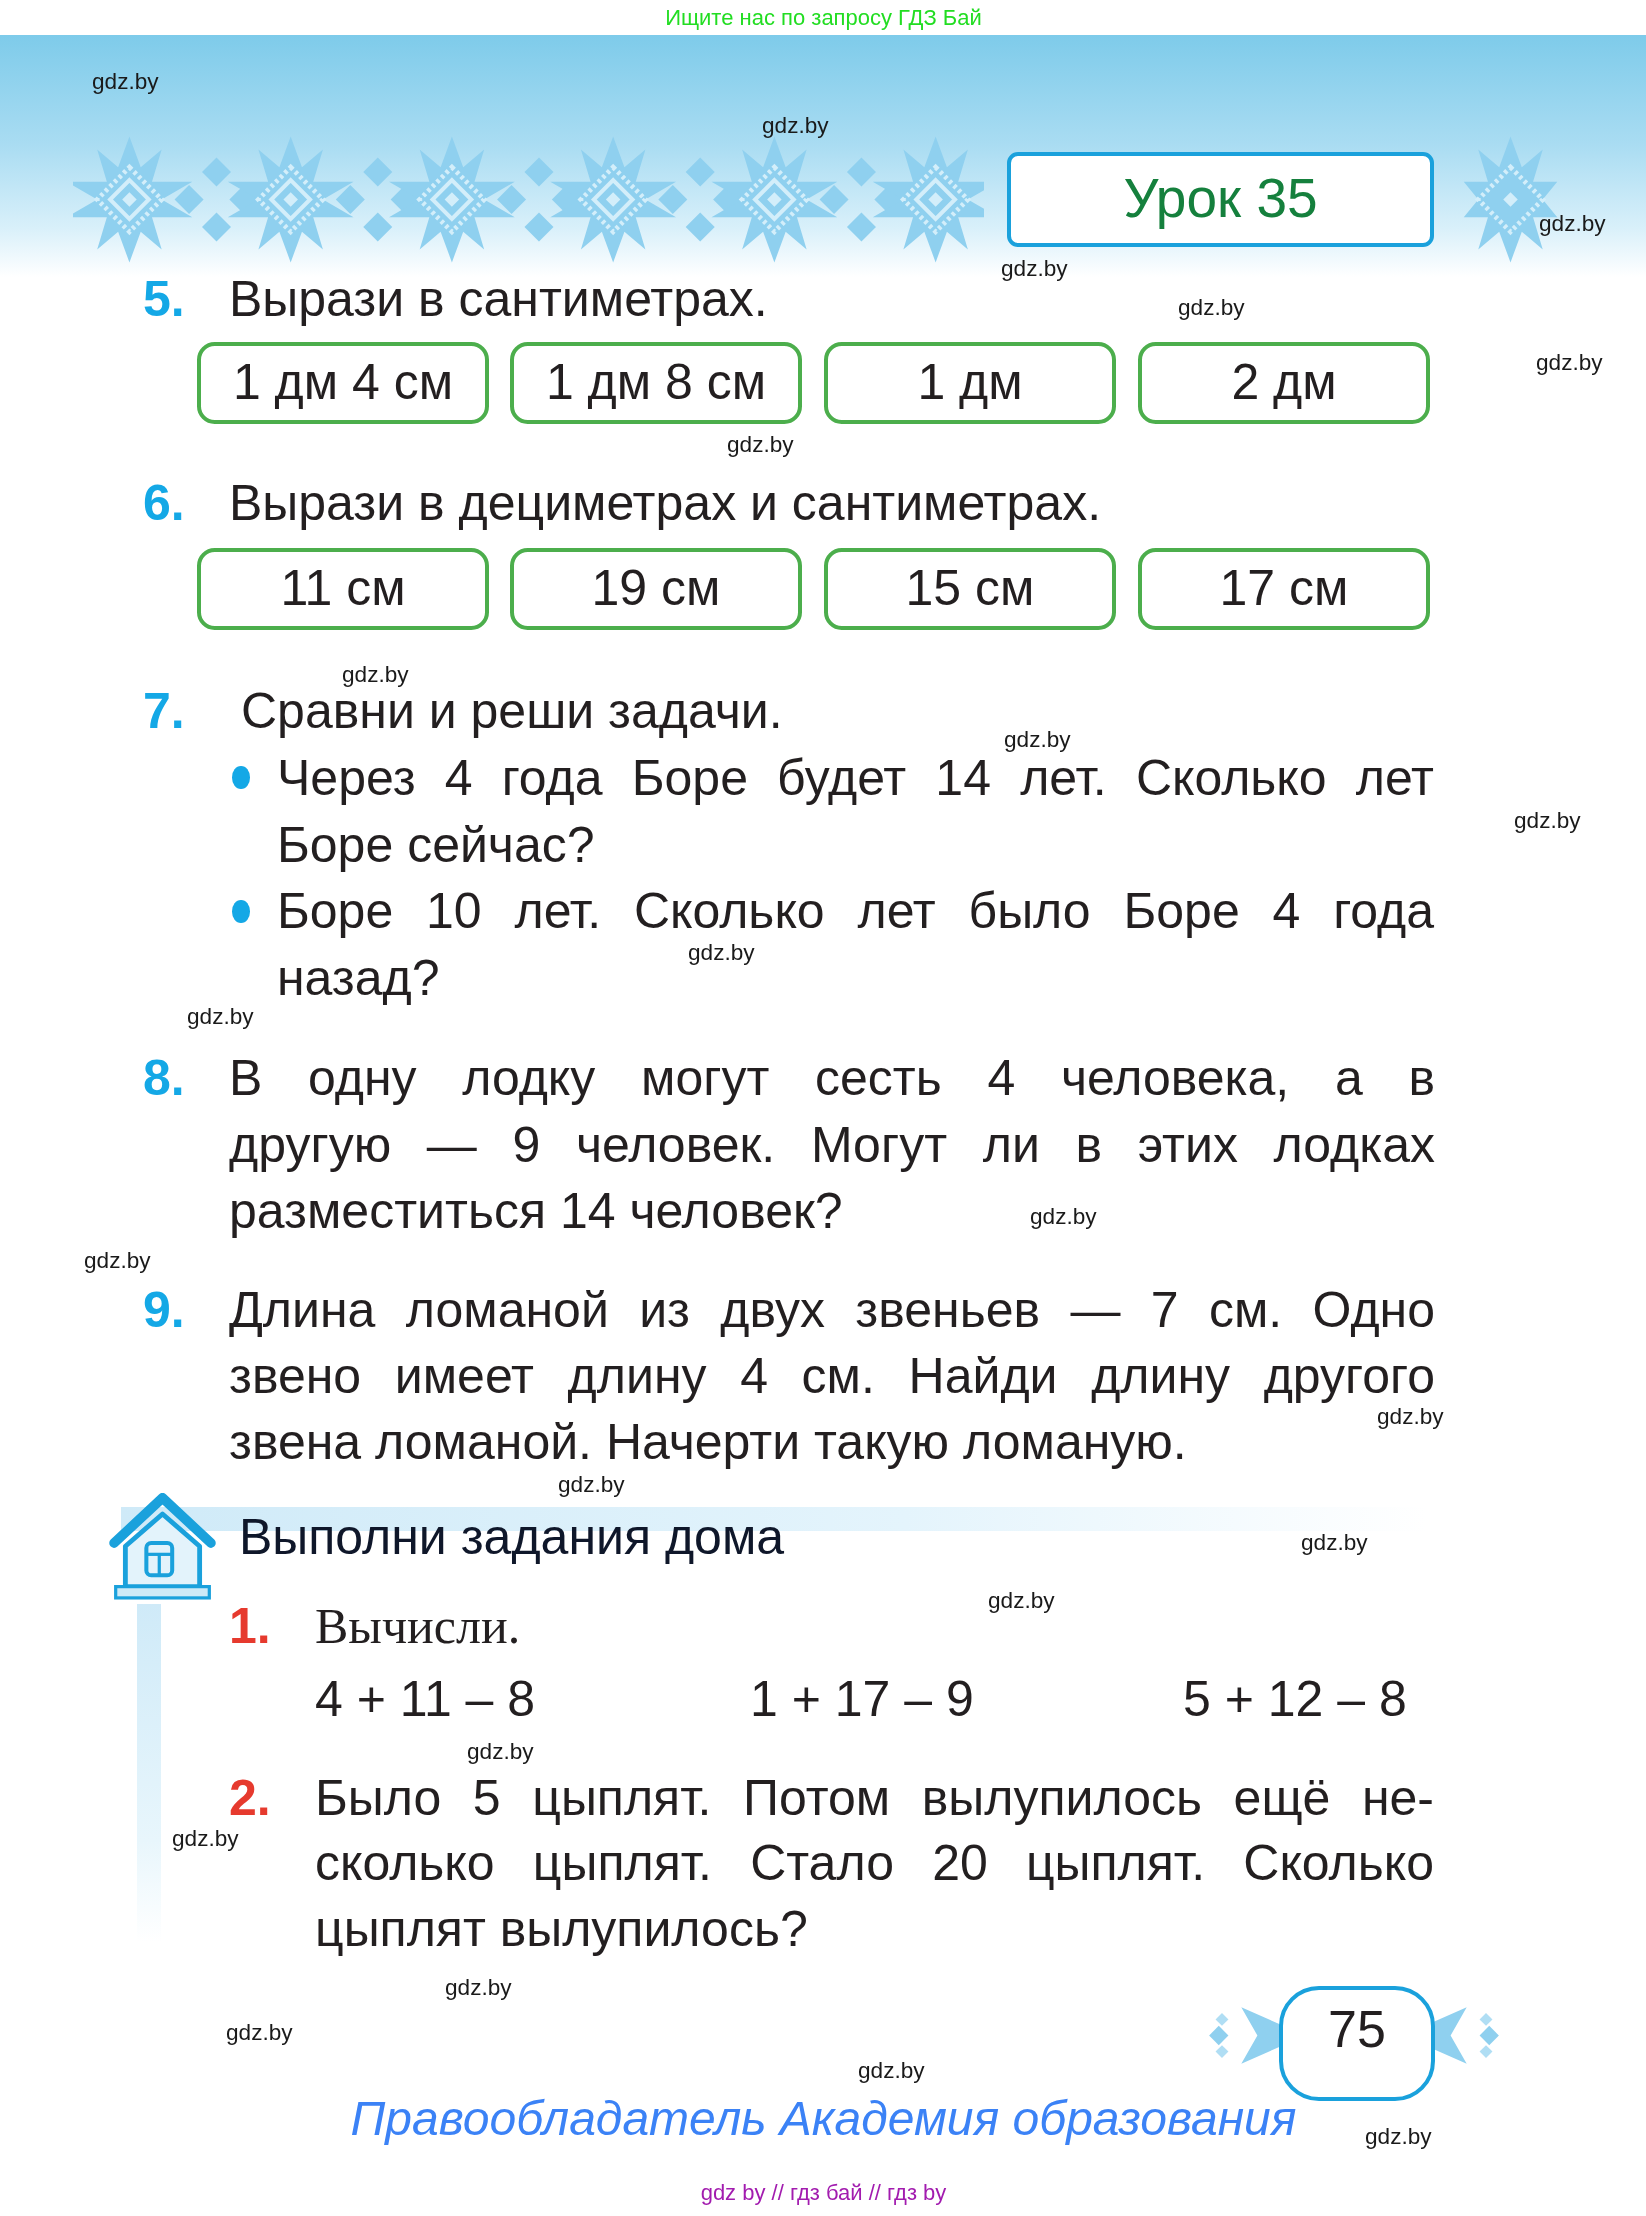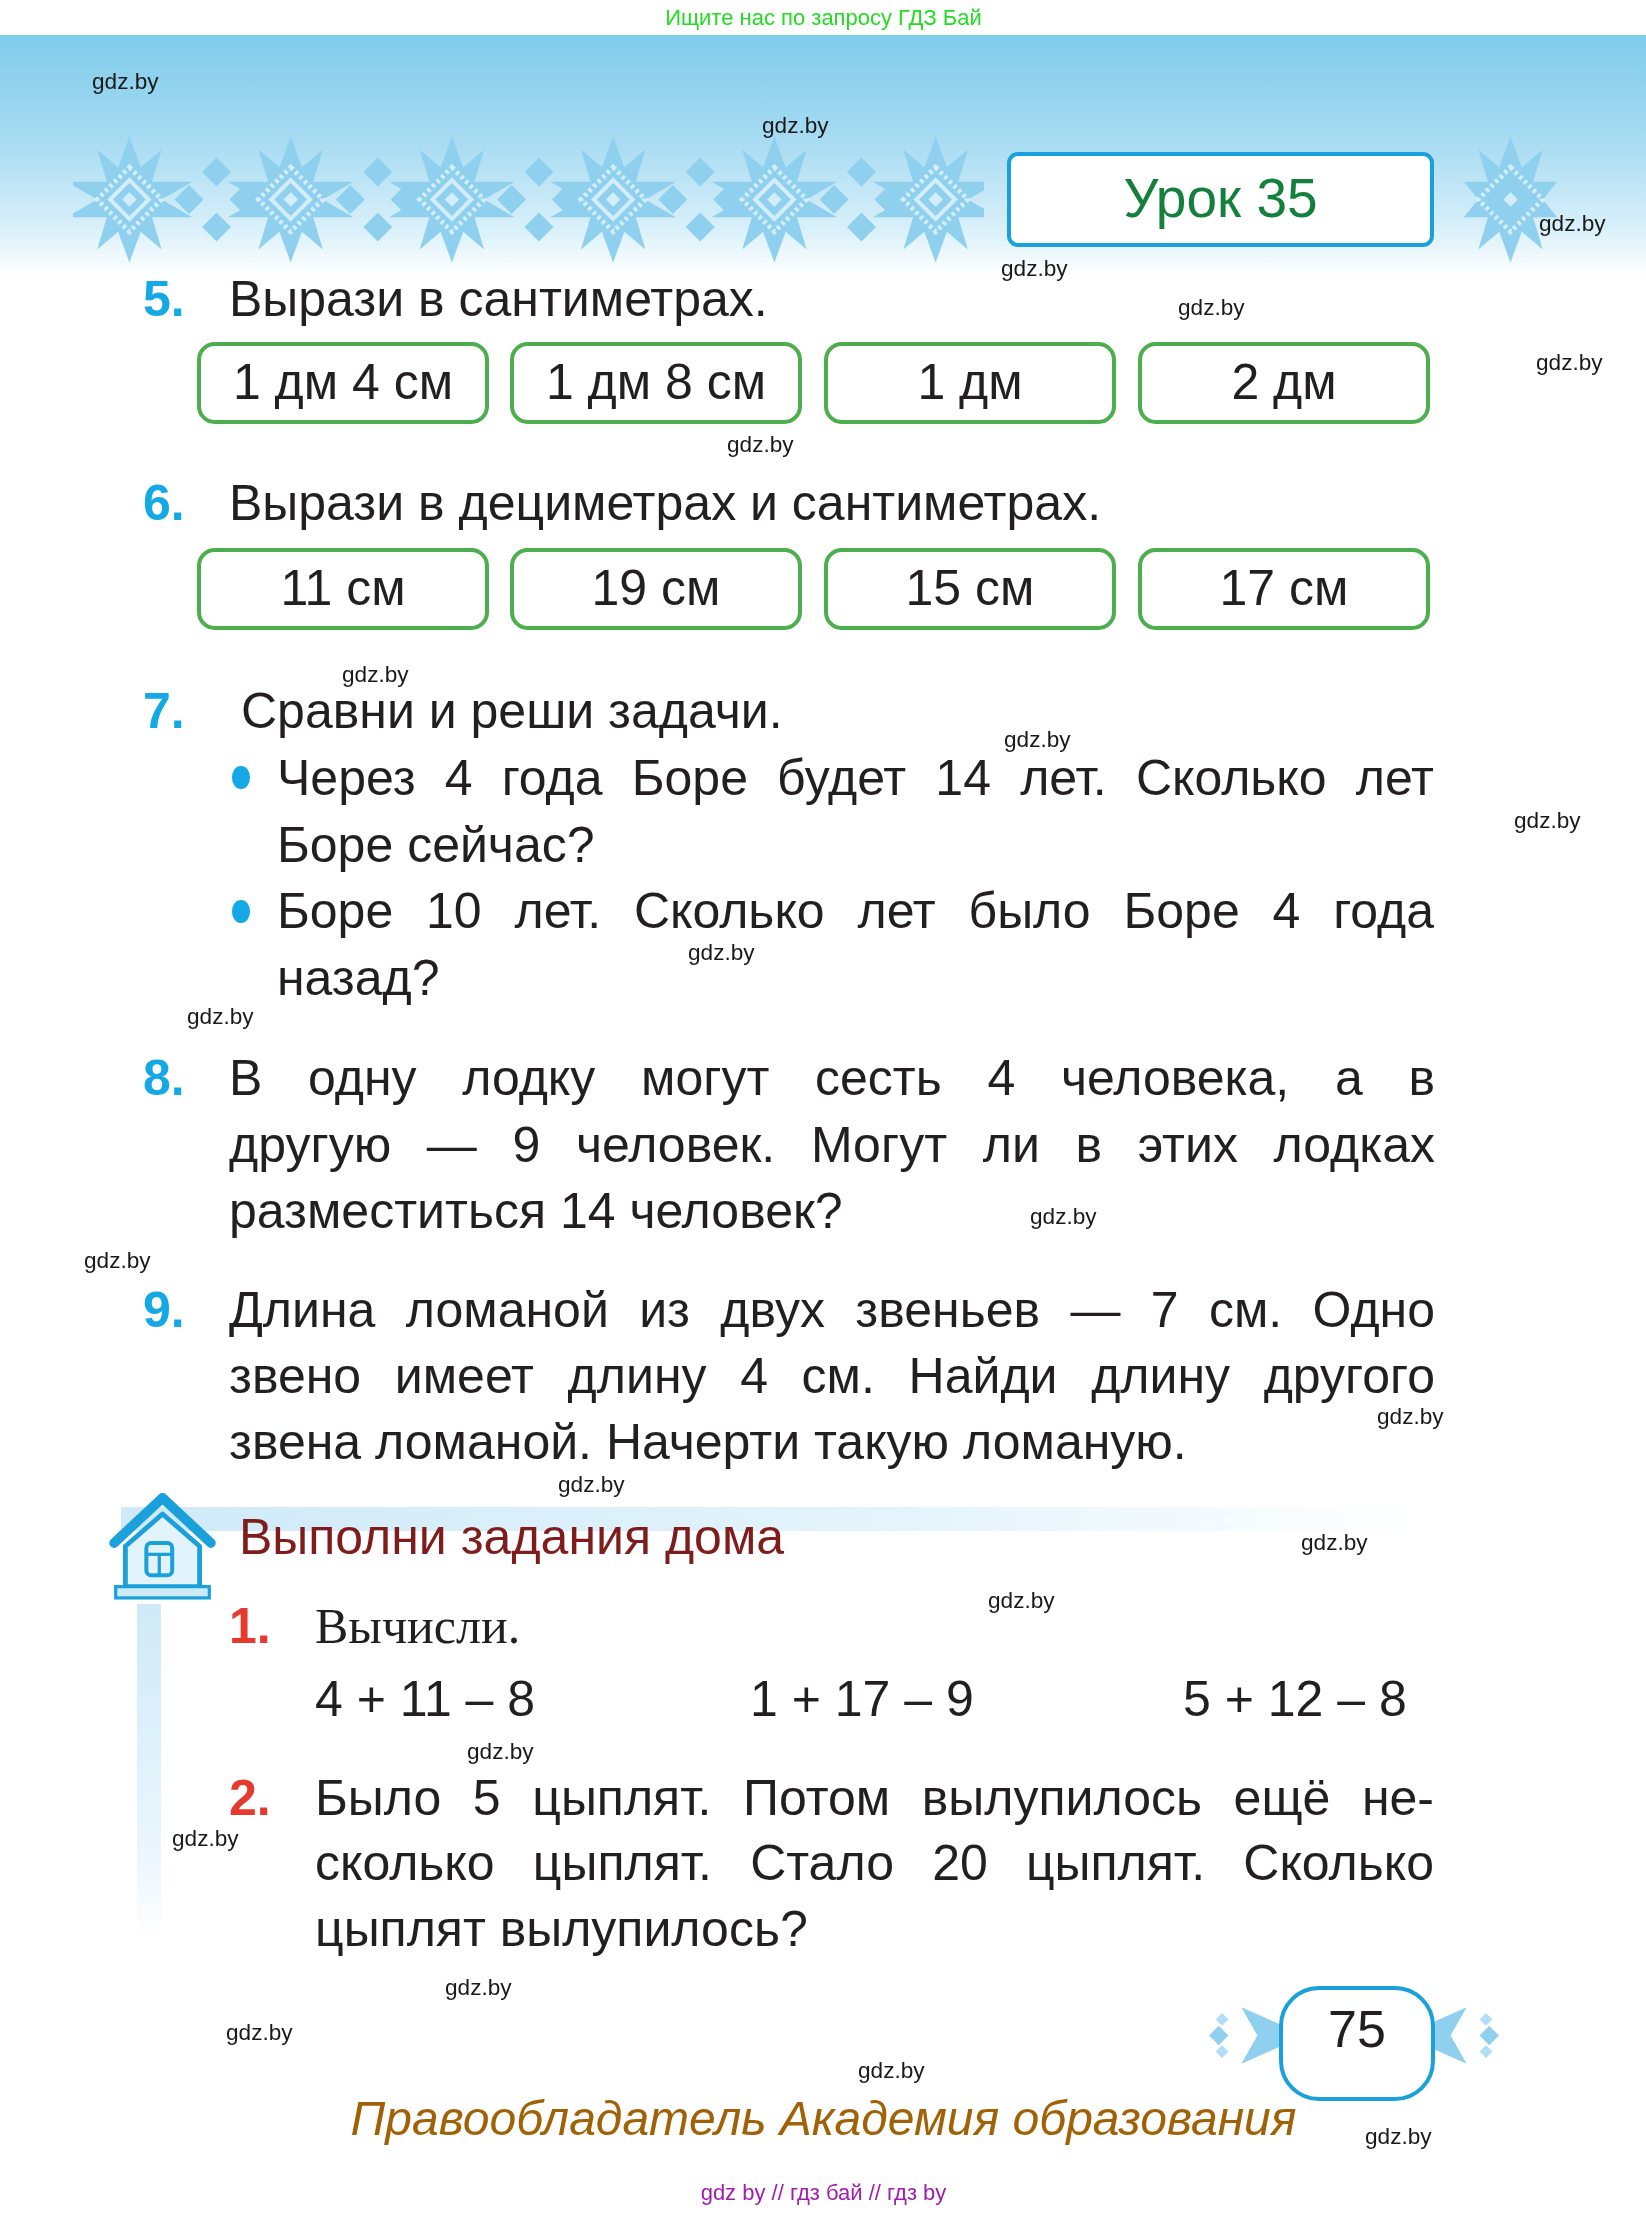--- a/index.html
+++ b/index.html
@@ -39,30 +39,30 @@
     width: 17.7px; height: 22.6px; border-radius: 50%; background: #14a8e6;
   }
   .homework-bar {
     left: 121px; top: 1507px; width: 1306px; height: 24px;
     background: linear-gradient(to right, #cfeaf8 0%, #e4f4fc 60%, rgba(255,255,255,0) 100%);
   }
   .homework-vbar {
     left: 137px; top: 1604px; width: 24px; height: 338px;
     background: linear-gradient(to bottom, #cfeaf8 0%, #e8f6fc 70%, rgba(255,255,255,0) 100%);
   }
-  .homework-title { font-size: 50px; color: #7f1d1d; line-height: 66px; white-space: nowrap; }
+  .homework-title { font-size: 50px; color: #0f172a; line-height: 66px; white-space: nowrap; }
   .page-num-wrap { left: 1193px; top: 1975px; width: 322px; height: 121px; }
   .page-num {
     left: 1279px; top: 1986px; width: 156px; height: 115px; box-sizing: border-box;
     border: 4.8px solid #1aa1dc; border-radius: 40px; background: #ffffff;
     text-align: center; line-height: 79px; font-size: 52px; color: #231f20;
   }
   .copyright {
     left: 0; top: 2087px; width: 1647px; text-align: center;
-    font-size: 48px; font-style: italic; color: #a16207; line-height: 64px;
+    font-size: 48px; font-style: italic; color: #3b82f6; line-height: 64px;
   }
   .footer { left: 0; top: 2180px; width: 1647px; text-align: center; font-size: 22px; color: #a21caf; }
 </style>
 </head>
 <body>
 
 <div class="abs top-banner">Ищите нас по запросу ГДЗ Бай</div>
 
 <div class="abs header-band"></div>
 

